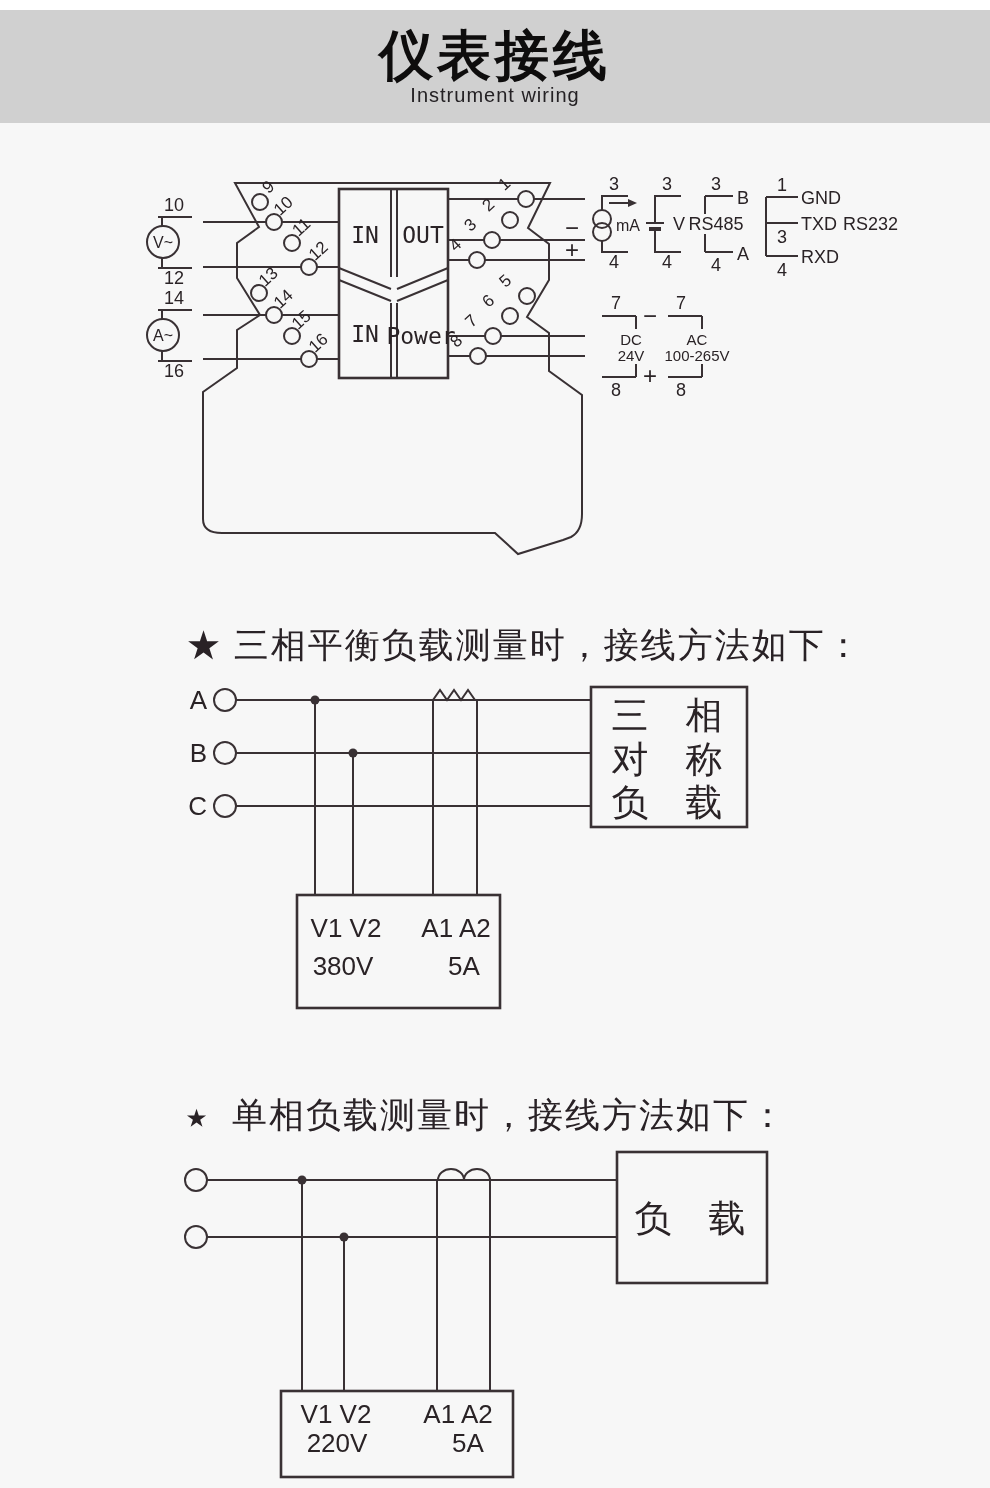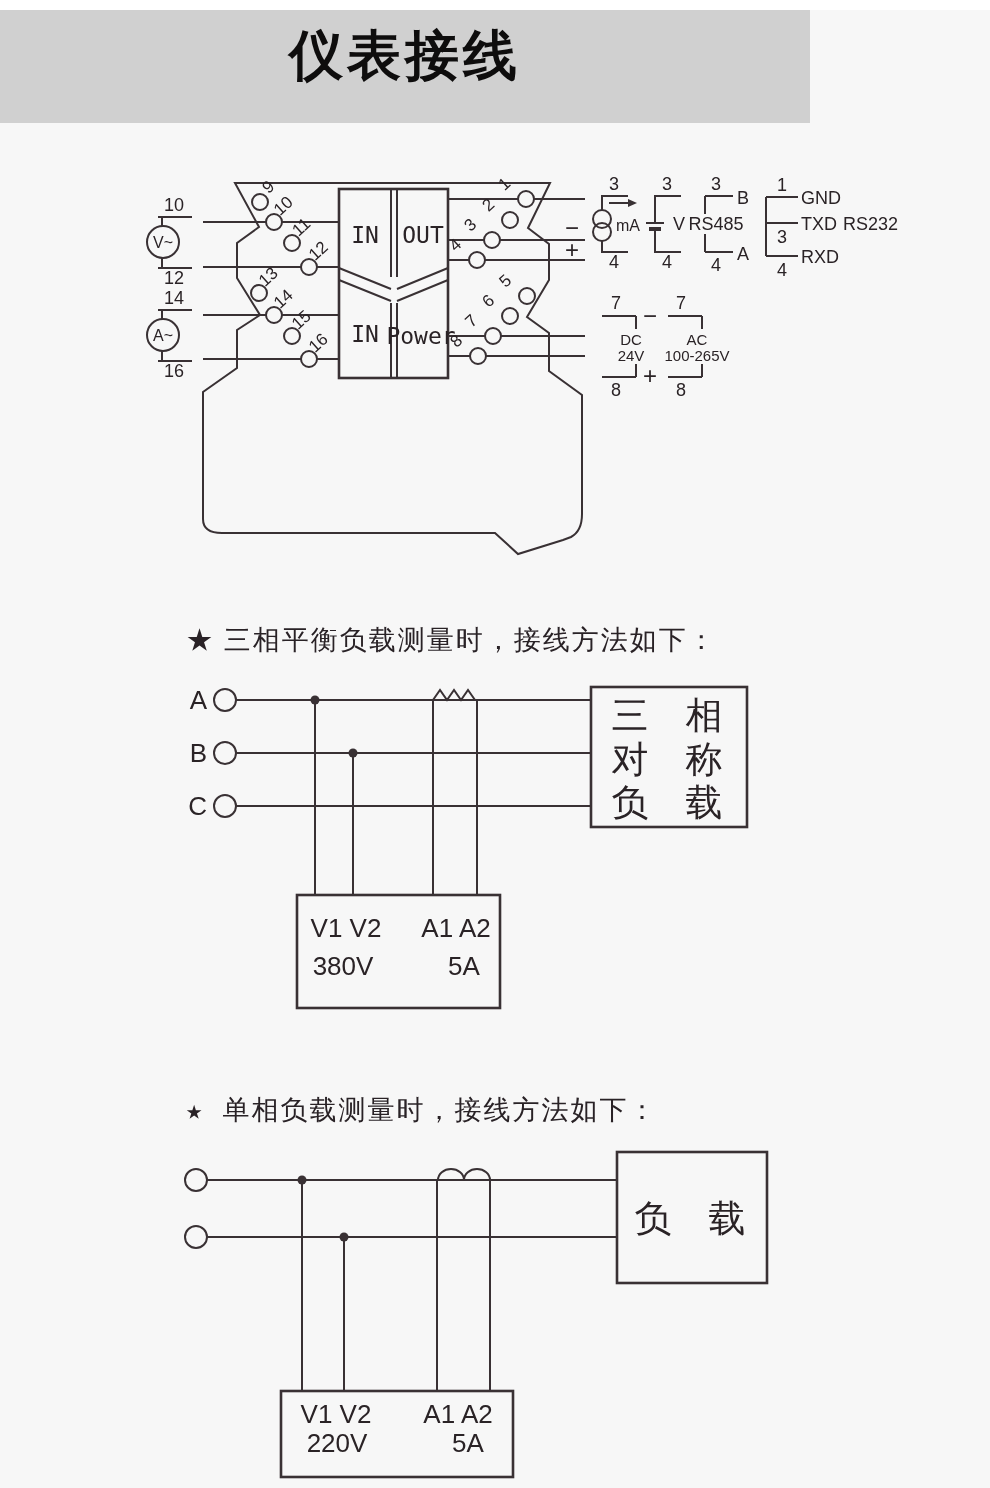--- a/index.html
+++ b/index.html
@@ -1,34 +1,34 @@
 <!DOCTYPE html>
 <html><head>
 <meta charset="utf-8">
 <style>
   html,body{margin:0;padding:0;}
   body{
     width:990px;height:1488px;position:relative;overflow:hidden;
     background:#f7f7f7;font-family:"Liberation Sans",sans-serif;
   }
   .topstrip{position:absolute;left:0;top:0;width:990px;height:10px;background:#ffffff;}
-  .banner{position:absolute;left:0;top:10px;width:810px;height:113px;background:#d0d0d0;}
+  .banner{position:absolute;left:0;top:10px;width:990px;height:113px;background:#d0d0d0;}
   .title{
     margin:0;padding-top:16px;text-align:center;
     font-size:54px;font-weight:bold;letter-spacing:4px;color:#0e0d0d;
     font-family:"Liberation Sans",sans-serif;line-height:1.1;
   }
   .subtitle{
     margin:0;text-align:center;font-size:20px;color:#242124;
     letter-spacing:1px;line-height:1.05;font-family:"Liberation Sans",sans-serif;
   }
   .heading{
     position:absolute;left:186px;white-space:nowrap;
     font-family:"Liberation Serif",serif;
-    font-size:27px;color:#292226;letter-spacing:2px;
+    font-size:35px;color:#292226;letter-spacing:2px;
   }
   #heading-3p{top:622px;}
   #heading-1p{top:1092px;font-family:Liberation Mono, monospace;}
   svg.diagram{position:absolute;left:0;top:0;}
   
   .ln{stroke:#393134;stroke-width:2;fill:none;stroke-linejoin:miter;}
   .thick{stroke:#393134;stroke-width:2.6;fill:none;}
   .term{fill:#f7f7f7;stroke:#393134;stroke-width:2;}
   .dot{fill:#393134;stroke:none;}
   .t{font-family:"Liberation Sans",sans-serif;fill:#2a2326;}
@@ -44,20 +44,21 @@
   .mid{text-anchor:middle;}
   .end{text-anchor:end;}
 </style>
 </head>
 <body>
 
 <div class="topstrip"></div>
 
 <div class="banner">
   <h1 class="title">仪表接线</h1>
+  <div class="subtitle">Instrument wiring</div>
 </div>
 
 <div class="heading" id="heading-3p">★ 三相平衡负载测量时，接线方法如下：</div>
 <div class="heading" id="heading-1p">★ 单相负载测量时，接线方法如下：</div>
 
 <svg class="diagram" width="990" height="1488" viewBox="0 0 990 1488">
 
   <g>
     <path class="ln" d="M 235,183 L 550,183 L 528,228 L 549,244 L 549,280 L 527,317 L 549,333 L 549,371 L 582,395 L 582,514 Q 582,531 571,537 L 563,540 L 518,554 L 495,533 L 222,533 Q 203,533 203,519 L 203,392 L 237,368 L 237,330 L 260,315 L 237,278 L 237,243 L 259,227 Z"></path>
   </g>

